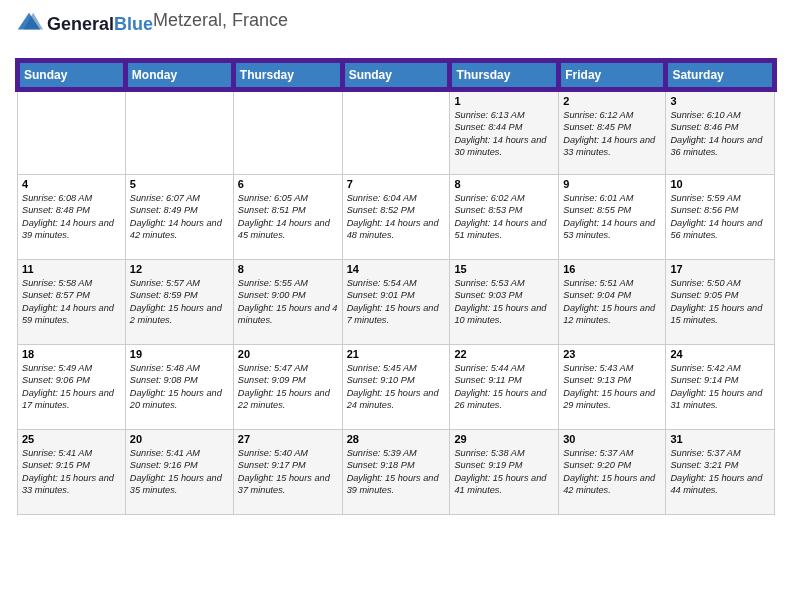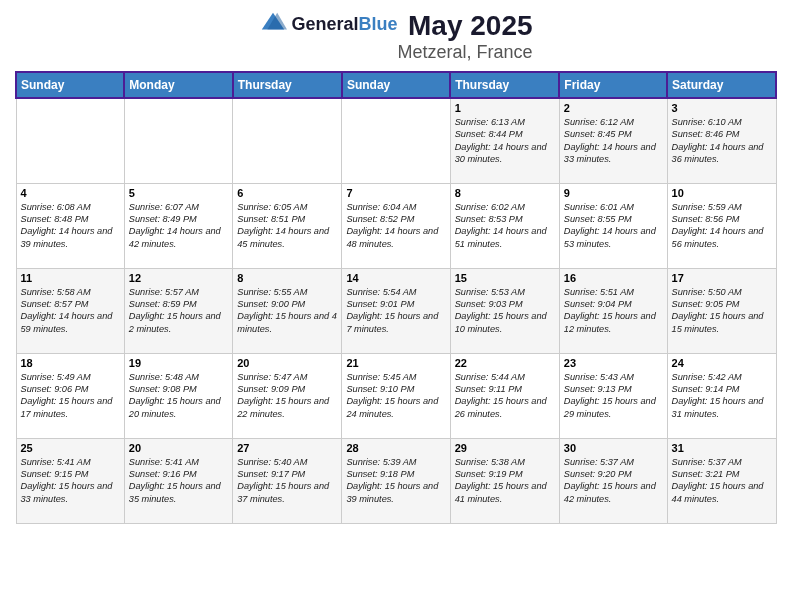--- a/index.html
+++ b/index.html
@@ -10,23 +10,23 @@
       background: #fff;
       overflow: hidden;
     }
     .page {
       width: 792px;
       height: 612px;
       padding: 10px 15px;
     }
     .header {
       display: flex;
-      justify-content: center;
+      justify-content: flex-start;
       align-items: flex-start;
-      margin-bottom: 8px;
+      margin-bottom: 20px;
     }
     .logo {
       display: flex;
       align-items: center;
       gap: 4px;
     }
     .logo-text {
       font-size: 18px;
       font-weight: bold;
       color: #1a1a2e;
@@ -56,21 +56,21 @@
       border-collapse: collapse;
       font-size: 10px;
     }
     .calendar thead th {
       background-color: #3a7fc1;
       color: white;
       padding: 5px 4px;
       text-align: left;
       font-size: 12px;
       font-weight: bold;
-      border: 2px solid #4c1d95;
+      border: 5px solid #4c1d95;
     }
     .calendar tbody td {
       vertical-align: top;
       border: 1px solid #ccc;
       padding: 3px 4px;
       width: 113px;
       height: 85px;
       background: #fff;
     }
     .calendar tbody tr:nth-child(odd) td {
@@ -104,21 +104,20 @@
     <div class="logo">
       <svg class="logo-icon" viewBox="0 0 40 40">
         <polygon points="20,4 36,28 4,28" fill="#3a7fc1"></polygon>
         <polygon points="26,4 40,28 12,28" fill="#1a5a9a" opacity="0.5"></polygon>
       </svg>
       <div>
         <div class="logo-text"><span style="color:#1a1a2e">General</span><span style="color:#3a7fc1">Blue</span></div>
       </div>
     </div>
     <div class="title-block">
-      <div class="month-year">May 2025</div>
       <div class="location">Metzeral, France</div>
     </div>
   </div>
 
   <table class="calendar">
     <thead>
       <tr>
         <th>Sunday</th>
         <th>Monday</th>
         <th>Thursday</th>

